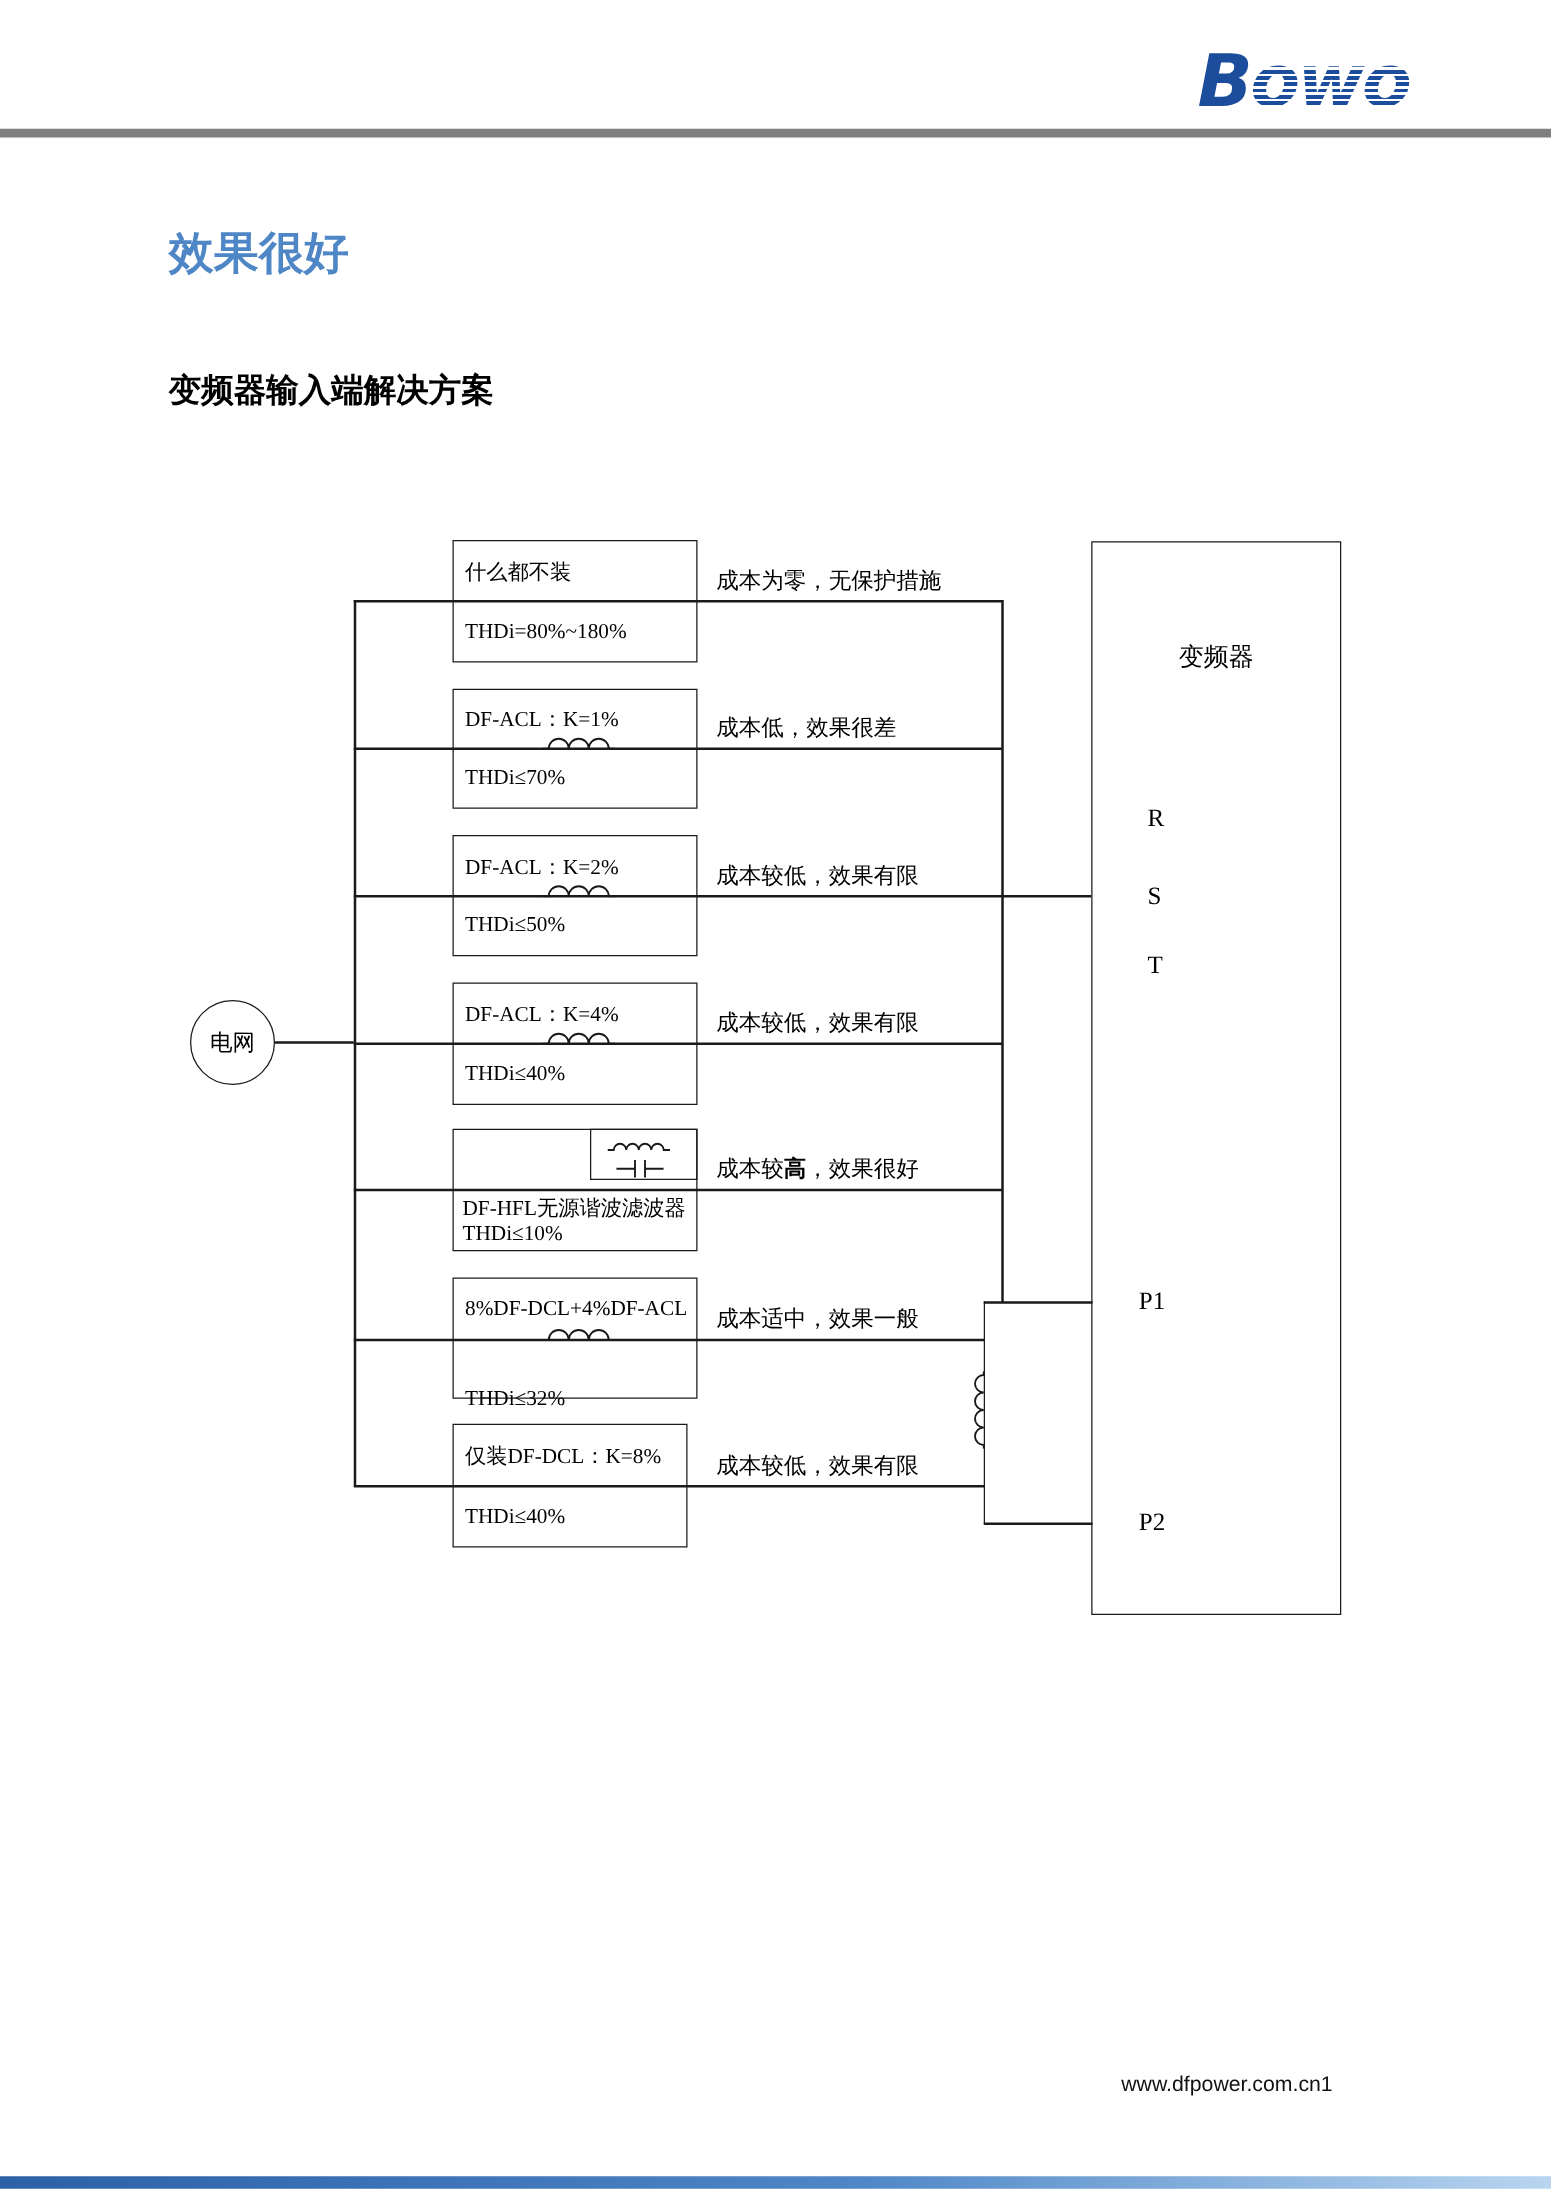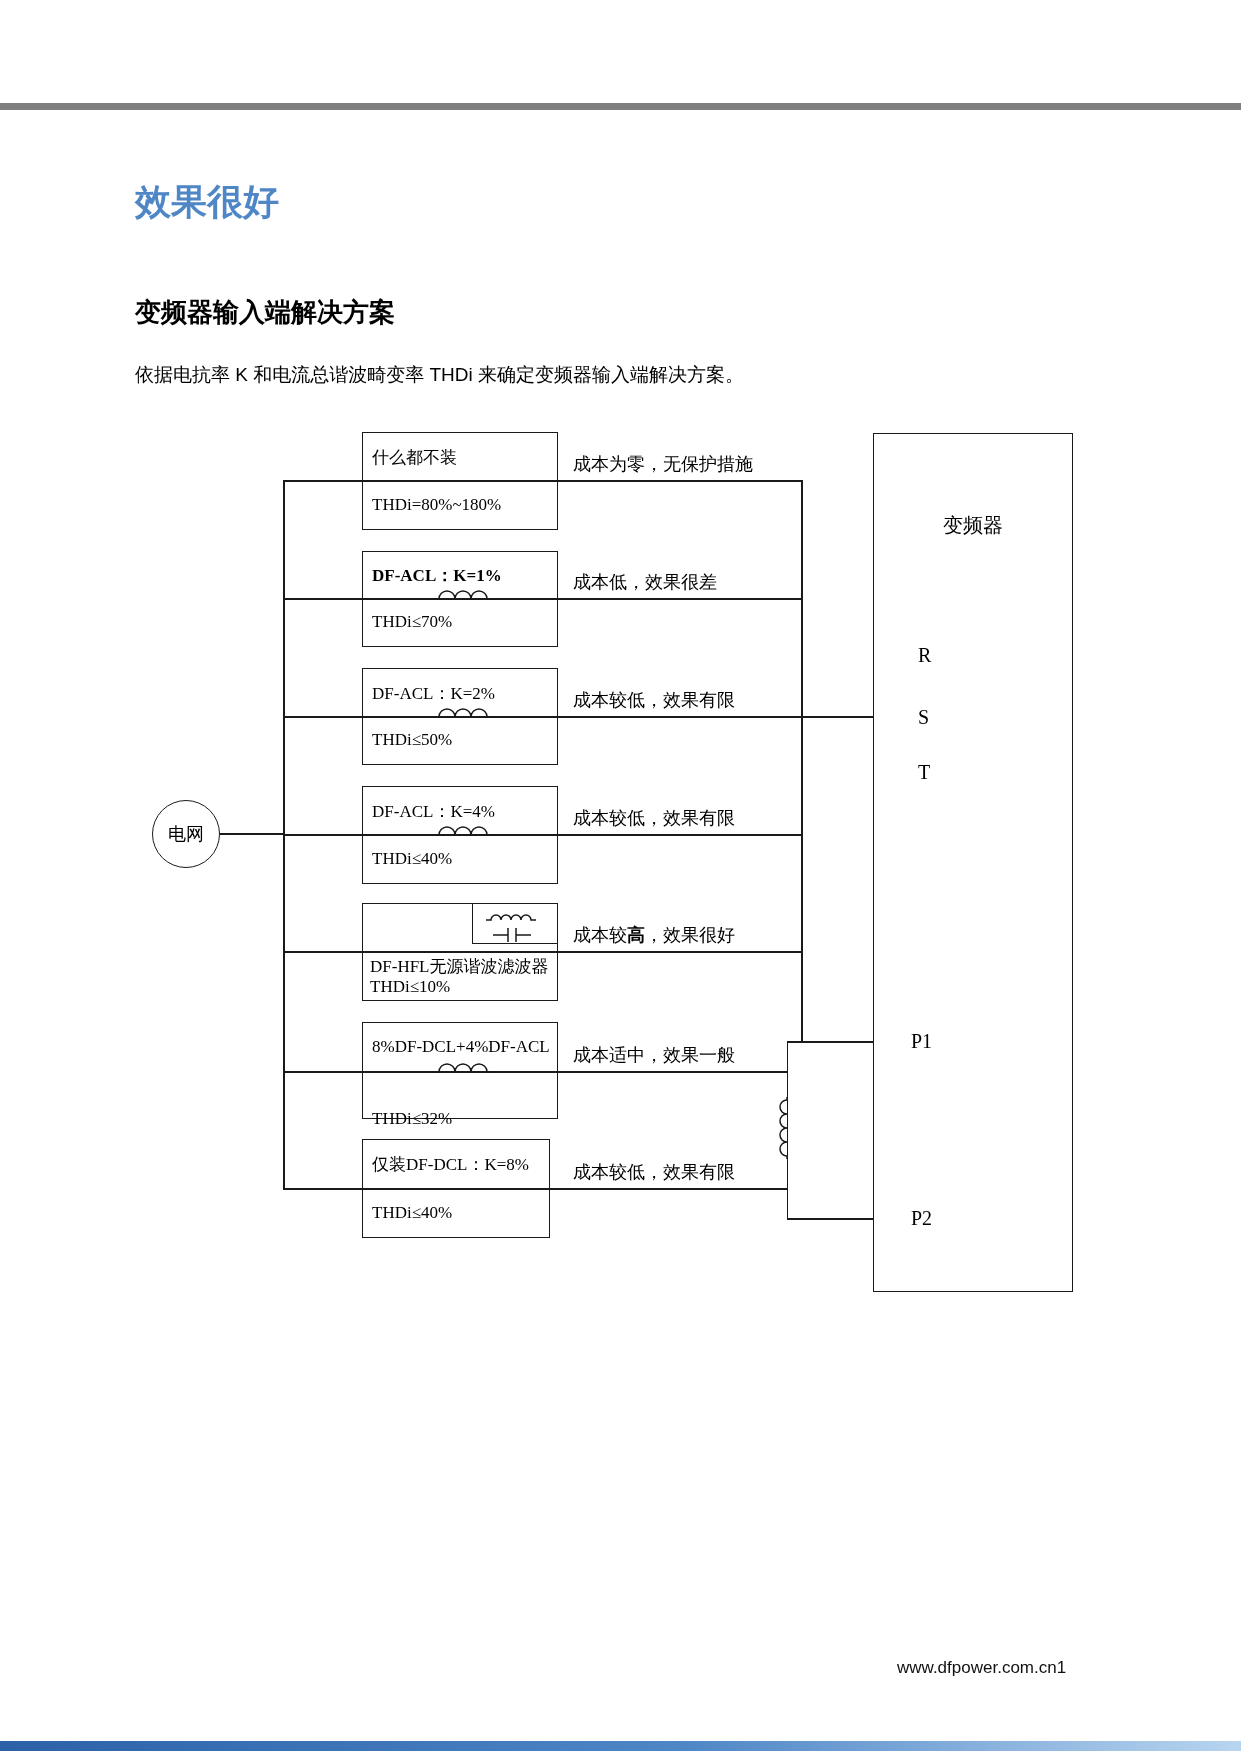--- a/index.html
+++ b/index.html
@@ -37,25 +37,25 @@
         font-size:18px;background:#fff;}
   .inverter-label{position:absolute;left:873px;top:512px;width:200px;text-align:center;font-size:20px;}
 
   .footer{position:absolute;left:897px;top:1658px;font-size:17px;display:flex;color:#111;}
 </style>
 </head>
 <body>
 
 <div id="page">
 
+  <div class="logo"><span>B</span><span class="striped">owo</span></div>
   <div class="topbar"></div>
 
   <div class="doc-title">效果很好</div>
   <div class="section-heading">变频器输入端解决方案</div>
-  <div class="intro">依据电抗率 K 和电流总谐波畸变率 THDi 来确定变频器输入端解决方案。</div>
 
   <div class="vline" style="left:283px;top:480px;height:709px;"></div>
   <div class="hline" style="left:219px;top:833px;width:64px;"></div>
 
   <div class="hline" style="left:283px;top:480px;width:519px;"></div>
   <div class="hline" style="left:283px;top:598px;width:519px;"></div>
   <div class="hline" style="left:283px;top:716px;width:590px;"></div>
   <div class="hline" style="left:283px;top:834px;width:519px;"></div>
   <div class="hline" style="left:283px;top:951px;width:519px;"></div>
   <div class="hline" style="left:283px;top:1071px;width:505px;"></div>
@@ -71,21 +71,21 @@
   <div class="dbox" style="left:362px;top:668px;width:196px;height:97px;"></div>
   <div class="dbox" style="left:362px;top:786px;width:196px;height:98px;"></div>
   <div class="dbox" style="left:362px;top:903px;width:196px;height:98px;"></div>
   <div class="dbox" style="left:472px;top:903px;width:86px;height:41px;"></div>
   <div class="dbox" style="left:362px;top:1022px;width:196px;height:97px;"></div>
   <div class="dbox" style="left:362px;top:1139px;width:188px;height:99px;"></div>
 
   <div class="boxtext" style="left:372px;top:446px;text-align:right;">什么都不装</div>
   <div class="boxtext" style="left:372px;top:495px;">THDi=80%~180%</div>
 
-  <div class="boxtext" style="left:372px;top:564px;font-weight:bold;">DF-ACL：K=1%</div>
+  <div class="boxtext" style="left:372px;top:564px;">DF-ACL：K=1%</div>
   <div class="boxtext" style="left:372px;top:612px;">THDi≤70%</div>
 
   <div class="boxtext" style="left:372px;top:682px;">DF-ACL：K=2%</div>
   <div class="boxtext" style="left:372px;top:730px;">THDi≤50%</div>
 
   <div class="boxtext" style="left:372px;top:800px;">DF-ACL：K=4%</div>
   <div class="boxtext" style="left:372px;top:849px;">THDi≤40%</div>
 
   <div class="boxtext" style="left:370px;top:955px;">DF-HFL无源谐波滤波器</div>
   <div class="boxtext" style="left:370px;top:977px;">THDi≤10%</div>

